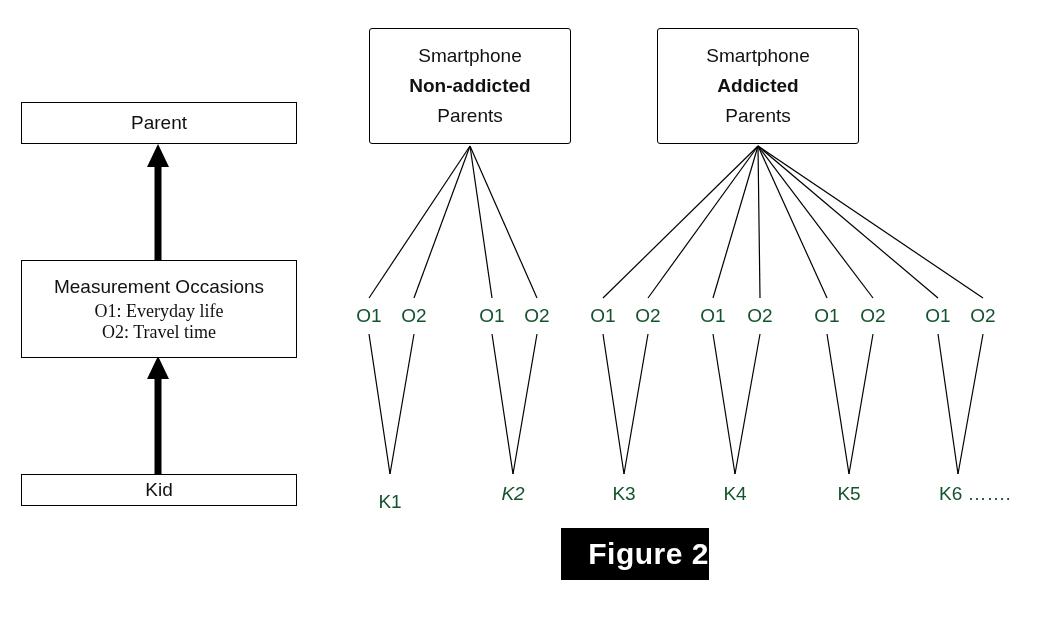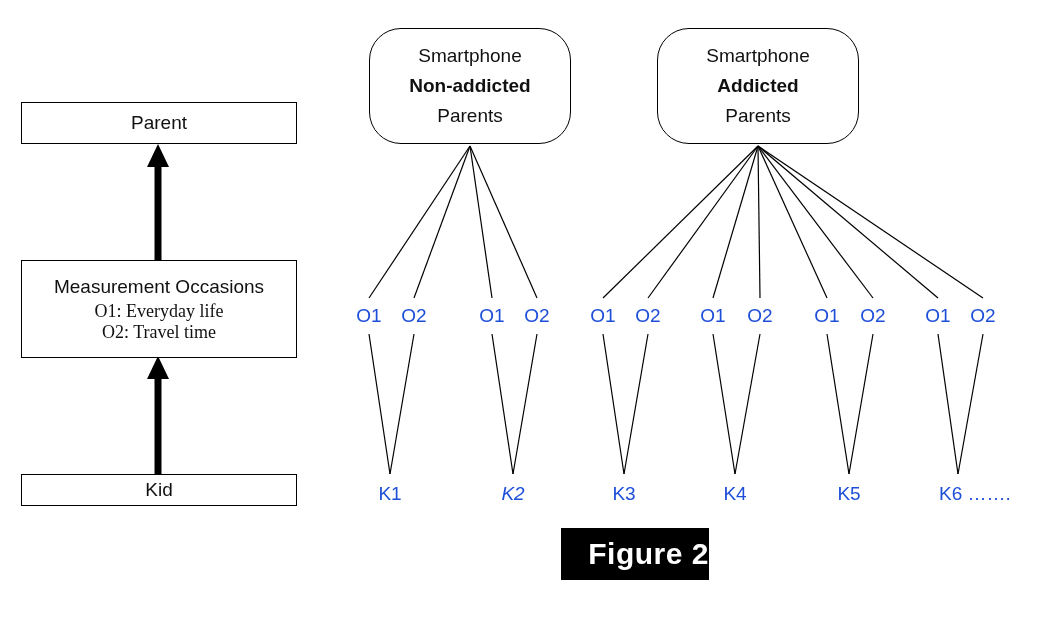--- a/index.html
+++ b/index.html
@@ -43,21 +43,21 @@
   }
   #box-parent   { left: 21px;  top: 102px; width: 276px; height: 42px; }
   #box-measure  { left: 21px;  top: 260px; width: 276px; height: 98px; }
   #box-kid      { left: 21px;  top: 474px; width: 276px; height: 32px; }
   #box-measure .main-label { margin-bottom: 2px; }
 
   
   .rbox {
     position: absolute;
     border: 1.6px solid #000;
-    border-radius: 32px;
+    border-radius: 3px;
     background: #fff;
     box-sizing: border-box;
     display: flex;
     flex-direction: column;
     align-items: center;
     justify-content: center;
     text-align: center;
   }
   .rbox .ln      { font-size: 19px; line-height: 30px; color: #111; }
   .rbox .ln.bold { font-weight: bold; }
@@ -71,21 +71,21 @@
     width: 1054px;
     height: 620px;
     pointer-events: none;
   }
 
   
   .node-label {
     position: absolute;
     font-size: 19px;
     line-height: 19px;
-    color: #1d4ed8;
+    color: #14532d;
     white-space: nowrap;
     transform: translateX(-50%);
   }
   .o-label { top: 306px; }
   .k-label { top: 484px; }
   .k-label.with-dots .dots { font-size: 19px; letter-spacing: 0px; }
 
   
   #figure-caption {
     position: absolute;
@@ -193,21 +193,21 @@
 
   <div class="node-label o-label" style="left:603px;">O1</div>
   <div class="node-label o-label" style="left:648px;">O2</div>
   <div class="node-label o-label" style="left:713px;">O1</div>
   <div class="node-label o-label" style="left:760px;">O2</div>
   <div class="node-label o-label" style="left:827px;">O1</div>
   <div class="node-label o-label" style="left:873px;">O2</div>
   <div class="node-label o-label" style="left:938px;">O1</div>
   <div class="node-label o-label" style="left:983px;">O2</div>
 
-  <div class="node-label k-label" style="left:390px;">K1</div>
+  <div class="node-label k-label" style="left:390px;margin-top:8px;">K1</div>
   <div class="node-label k-label" style="left:513px;font-style:italic;">K2</div>
   <div class="node-label k-label" style="left:624px;">K3</div>
   <div class="node-label k-label" style="left:735px;">K4</div>
   <div class="node-label k-label" style="left:849px;">K5</div>
   <div class="node-label k-label with-dots" style="left:975px;"><span>K6</span><span class="dots"> …….</span></div>
 
   <div id="figure-caption">
     <span>Figure 2</span>
   </div>
 

